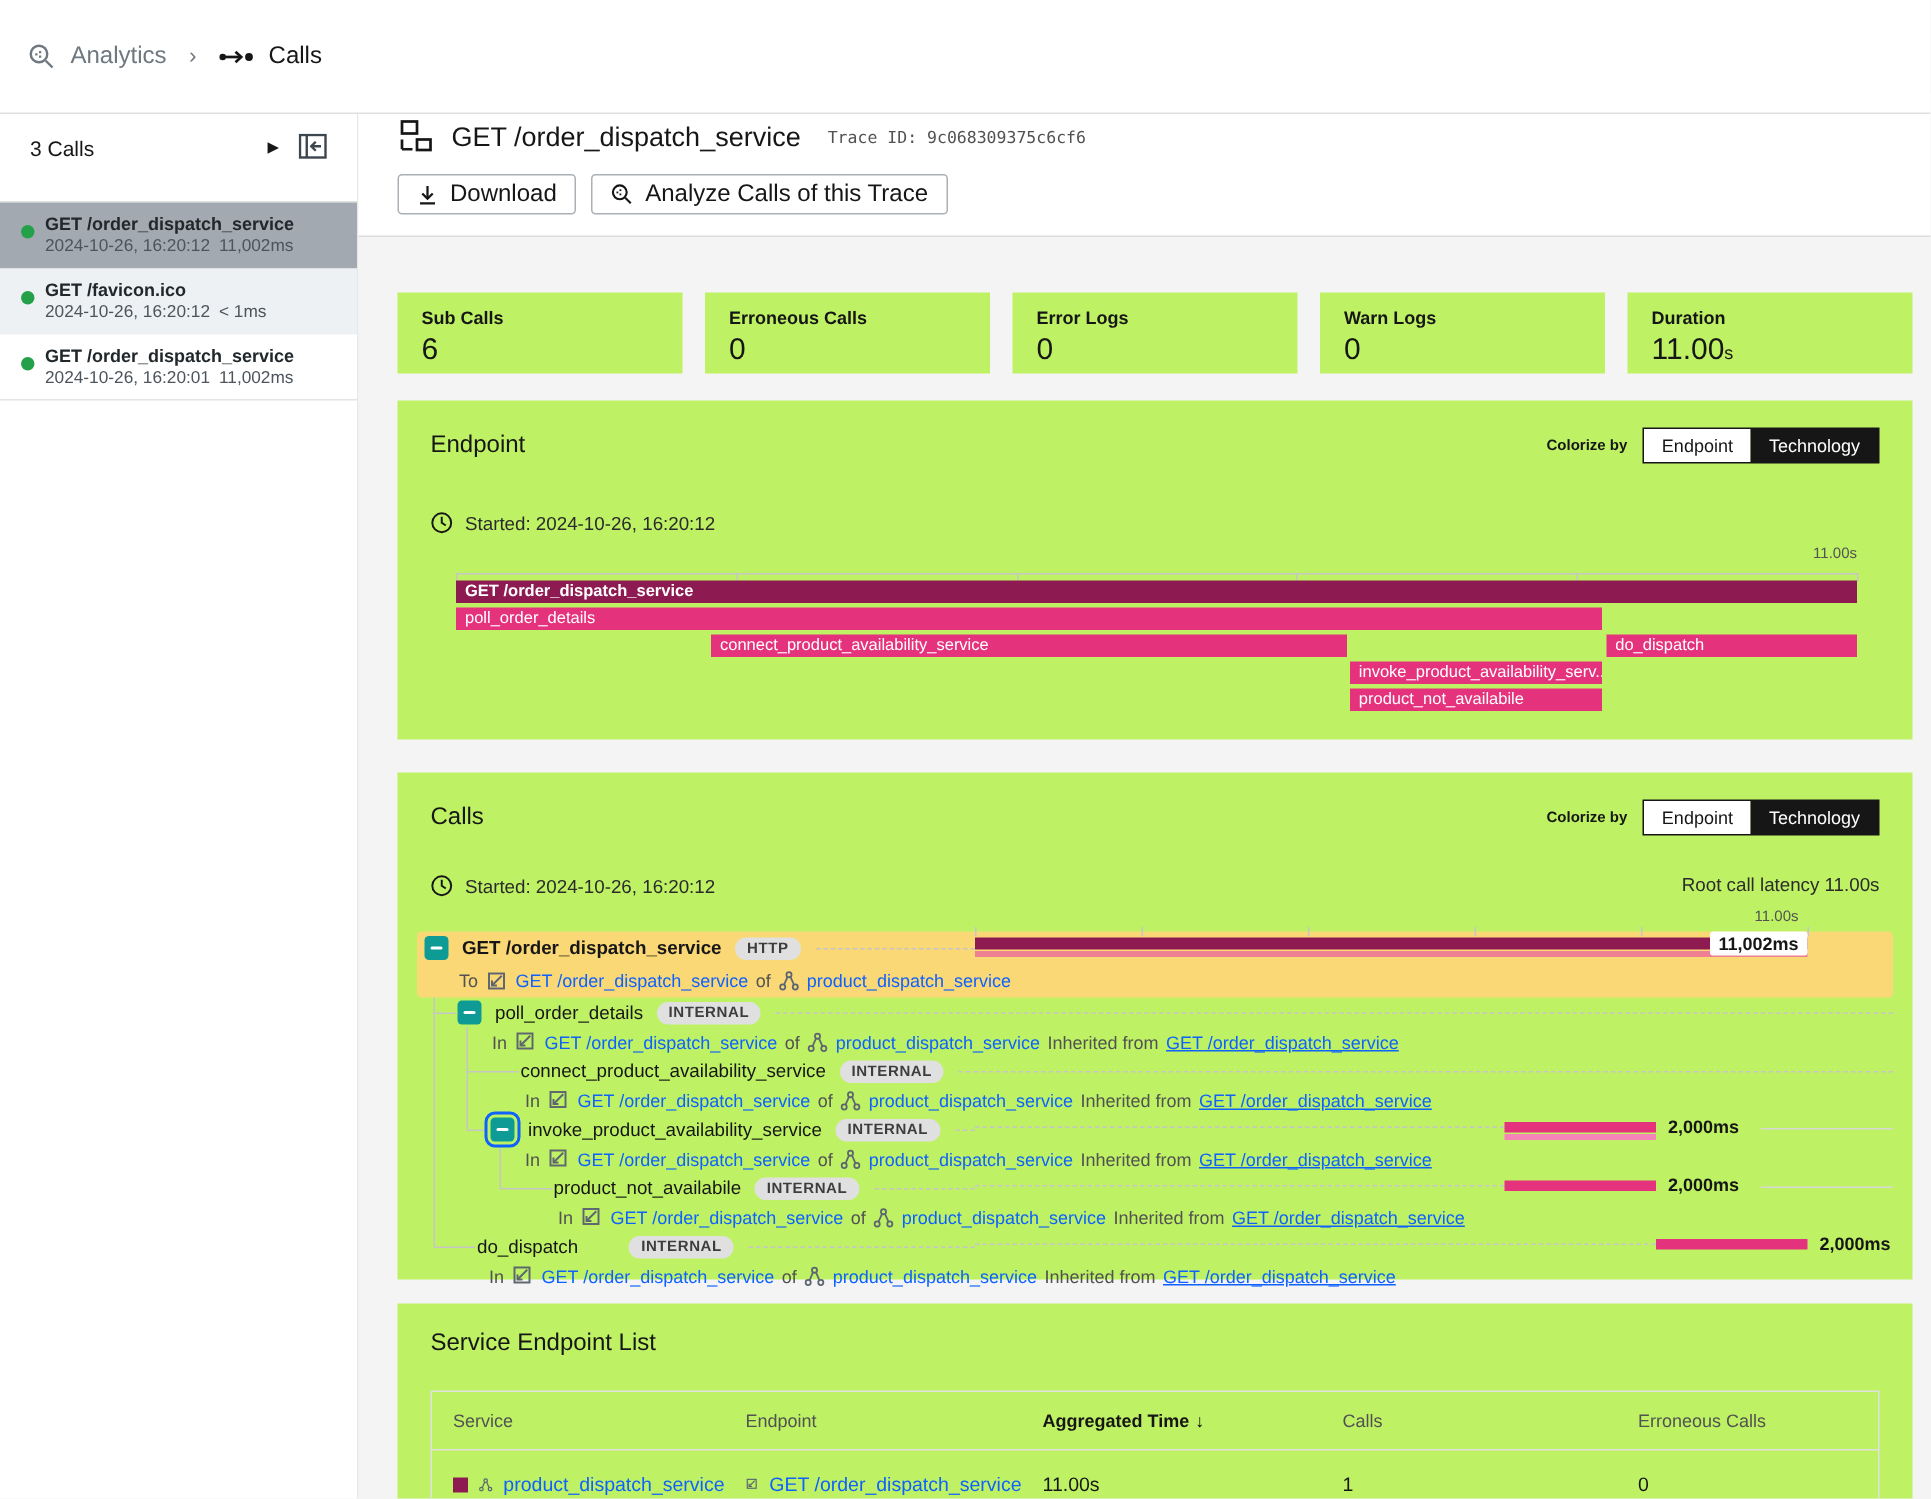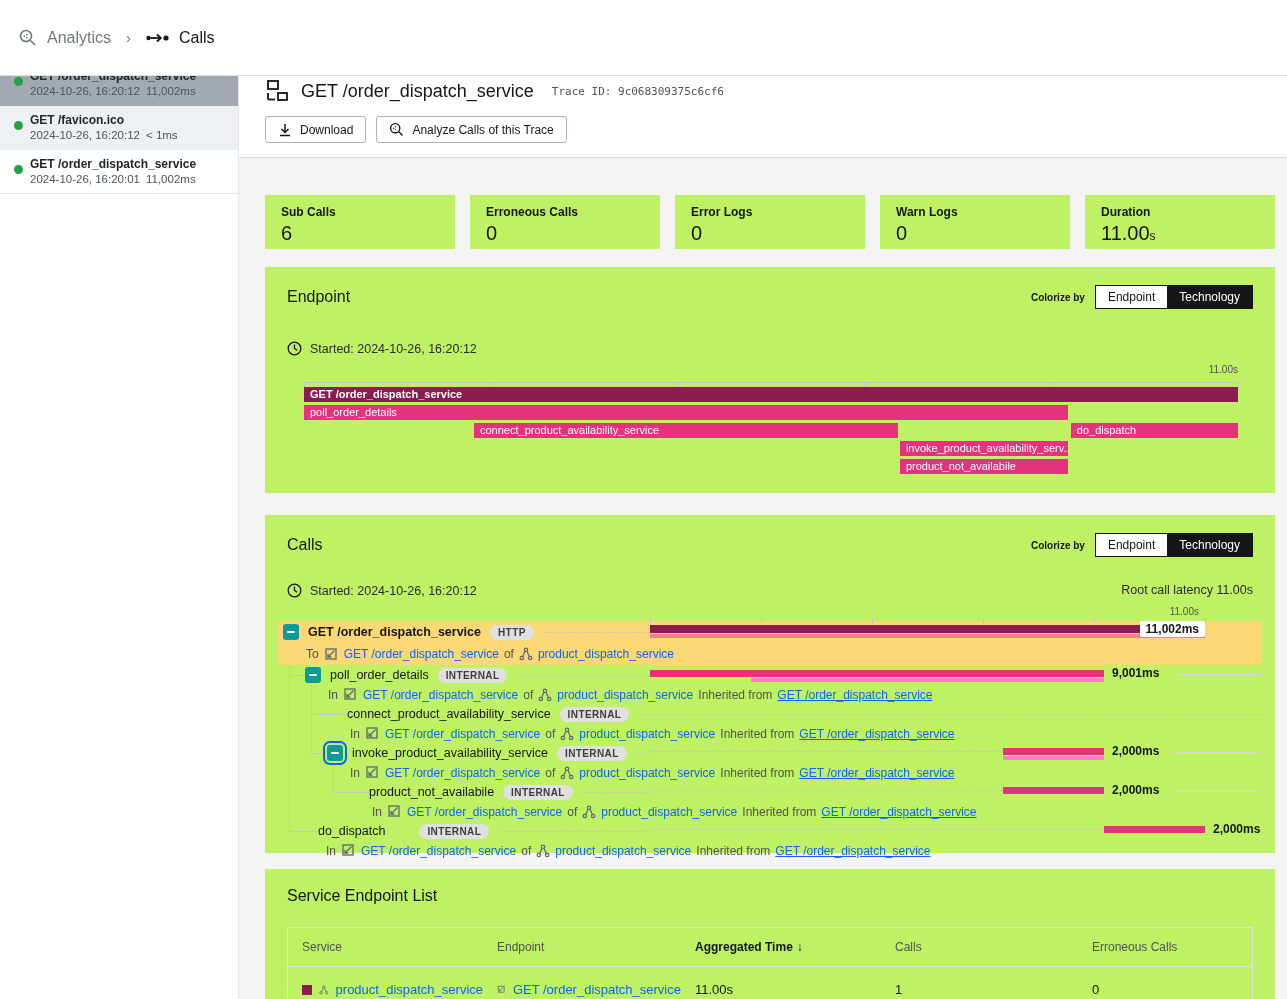--- a/index.html
+++ b/index.html
@@ -29,21 +29,21 @@
   .sb-item .ts span { margin-right:6px; }
 
   
   .thead { position:absolute; top:62px; left:239px; right:0; height:96px; background:#fff;
     border-bottom:1px solid #dcdcdc; padding:16px 0 0 26px; }
   .thead .row1 { display:flex; align-items:center; gap:10px; }
   .thead .title { font-size:18px; color:#161616; }
   .thead .tid { font-family:"DejaVu Sans Mono", monospace; font-size:11px; color:#525252; margin-left:8px; }
   .thead .row2 { display:flex; gap:10px; margin-top:12px; }
   .btn { display:flex; align-items:center; gap:8px; height:27px; padding:0 12px; background:#fff;
-    border:1px solid #aab0b6; border-radius:3px; font-size:12px; color:#161616; cursor:pointer; }
+    border:1px solid #aab0b6; border-radius:3px; font-size:16px; color:#161616; cursor:pointer; }
 
   
   .content { position:absolute; top:158px; left:239px; right:0; bottom:0; background:#f4f4f4; overflow:hidden; }
   .stats { display:flex; gap:15px; margin:37px 12px 0 26px; }
   .card { background:#bef264; }
   .stat { flex:1; height:54px; padding:10px 16px; }
   .stat .lb { font-size:12px; font-weight:bold; color:#161616; }
   .stat .vl { font-size:20px; font-weight:400; margin-top:3px; }
   .stat .un { font-size:12px; }
 
@@ -141,20 +141,32 @@
           <line x1="4.5" y1="6" x2="14" y2="6" stroke="#161616" stroke-width="1.8"></line>
           <polyline points="11,2.5 14.8,6 11,9.5" fill="none" stroke="#161616" stroke-width="1.8"></polyline>
           <circle cx="20" cy="6" r="2.6" fill="#161616"></circle>
         </svg>
     </span>
     <span>Calls</span>
   </div>
 </div>
 
 <div class="sidebar">
+  <div class="sb-head">
+    <span class="t">3 Calls</span>
+    <span class="sb-play">▶</span>
+    <span class="sb-collapse">
+      <svg class="ic" width="19" height="17" viewBox="0 0 19 17">
+          <rect x="1" y="1" width="17" height="15" fill="none" stroke="#3d454d" stroke-width="1.6"></rect>
+          <line x1="5.5" y1="1" x2="5.5" y2="16" stroke="#3d454d" stroke-width="1.6"></line>
+          <line x1="15" y1="8.5" x2="9" y2="8.5" stroke="#3d454d" stroke-width="1.6"></line>
+          <polyline points="11.5,5.5 8.5,8.5 11.5,11.5" fill="none" stroke="#3d454d" stroke-width="1.6"></polyline>
+        </svg>
+    </span>
+  </div>
   <div class="sb-item sel">
     <span class="dot" style="background:#24a148"></span>
     <div class="tt">GET /order_dispatch_service</div>
     <div class="ts"><span>2024-10-26, 16:20:12</span><span>11,002ms</span></div>
   </div>
   <div class="sb-item alt">
     <span class="dot" style="background:#24a148"></span>
     <div class="tt">GET /favicon.ico</div>
     <div class="ts"><span>2024-10-26, 16:20:12</span><span>&lt; 1ms</span></div>
   </div>
@@ -336,26 +348,20 @@
           <a class="lnk">product_dispatch_service</a>
         </div>
       </div>
 
       <div class="crow">
         <span class="sp" style="width:27px"></span>
         <span class="expander"></span>
         <span class="cname">poll_order_details</span>
         <span class="cbadge">INTERNAL</span>
         <span class="leader"></span>
-        <div class="track">
-          <div class="bar" style="left: 0px; width: 453.99px; background: rgb(229, 50, 125);"></div>
-          <div class="bar2" style="left: 101.01px; width: 352.98px; background: rgb(245, 132, 185);"></div>
-          <span class="blabel" style="left: 461.99px;">9,001ms</span>
-          <div class="trail" style="left: 523.99px; width: 88.01px;"></div>
-        </div>
       </div>
       <div class="drow" style="padding-left:50px">
         <span class="dpre">In</span>
         <svg class="ic" width="15" height="15" viewBox="0 0 15 15">
             <rect x="2" y="2" width="10" height="10" fill="none" stroke="#5d6670" stroke-width="1.3"></rect>
             <line x1="10.5" y1="3.5" x2="4" y2="10" stroke="#5d6670" stroke-width="1.3"></line>
             <polyline points="4,6.7 4,10 7.3,10" fill="none" stroke="#5d6670" stroke-width="1.3"></polyline>
           </svg>
         <a class="lnk">GET /order_dispatch_service</a>
         <span class="dpre">of</span>

